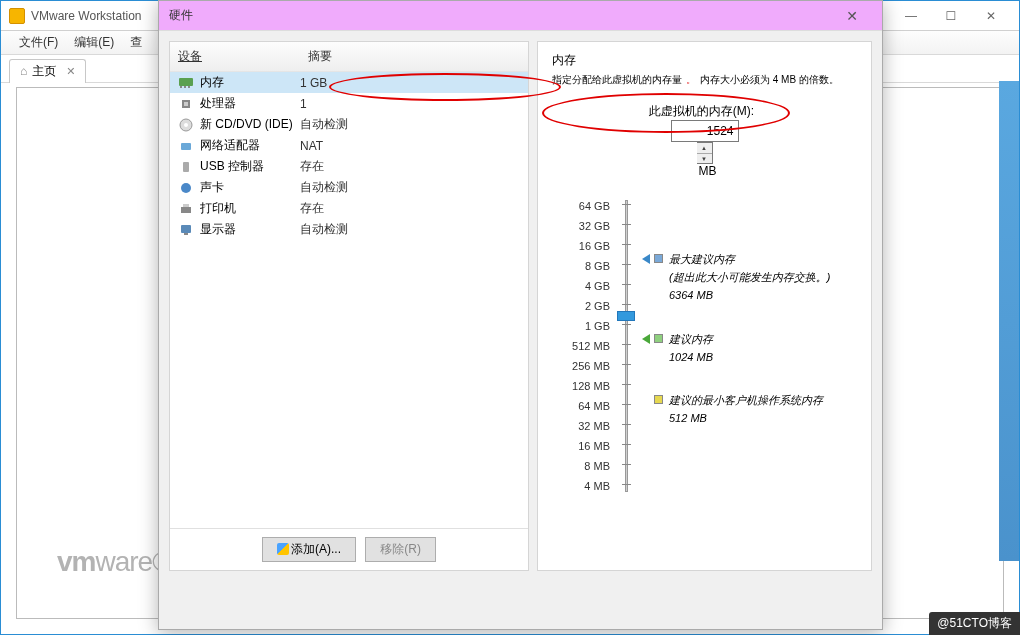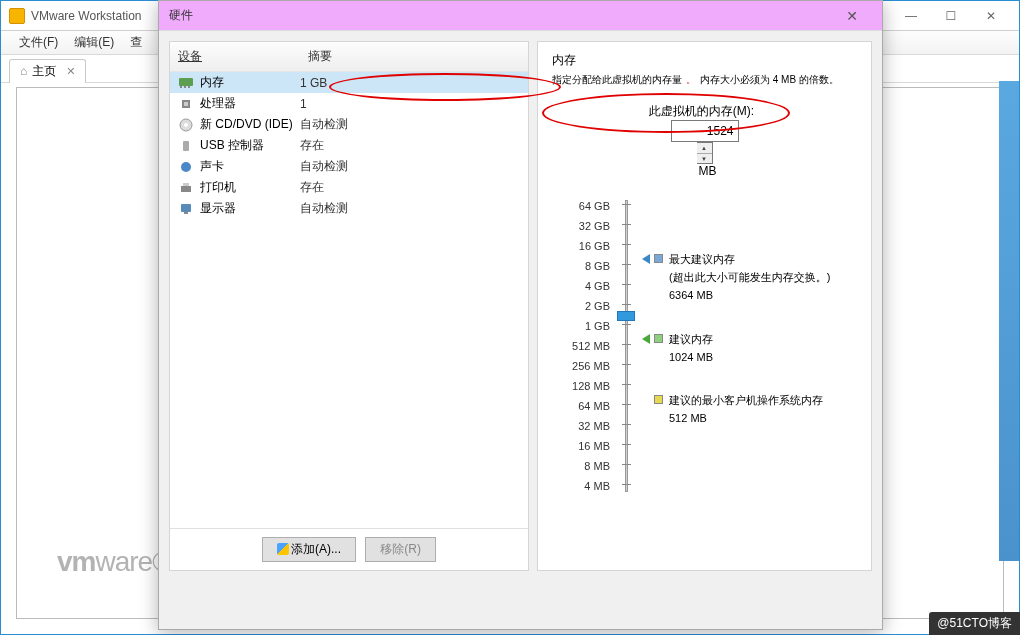--- a/index.html
+++ b/index.html
@@ -70,21 +70,21 @@
     .slider-labels div { height: 20px; }
     .slider-track { width: 20px; position: relative; margin: 0 6px; }
     .slider-rail { position: absolute; left: 9px; top: 4px; width: 3px; height: 292px; background: #d0d0d0; border: 1px solid #999; }
     .slider-tick { position: absolute; left: 6px; width: 9px; height: 1px; background: #888; }
     .slider-thumb { position: absolute; left: 1px; width: 18px; height: 10px; background: #3399dd; border: 1px solid #2277bb; }
 
     .markers { position: relative; flex: 1; font-size: 11px; }
     .marker { position: absolute; left: 0; display: flex; align-items: flex-start; }
     .marker .tri { width: 0; height: 0; border-top: 5px solid transparent; border-bottom: 5px solid transparent; margin-top: 2px; margin-right: 4px; }
     .marker .sq { width: 9px; height: 9px; margin: 2px 6px 0 0; border: 1px solid #888; }
-    .marker-text { line-height: 1.45; }
+    .marker-text { line-height: 1.45; font-style: italic; }
     .marker-text .sub { margin-top: 2px; }
 
     .dlg-footer { position: absolute; bottom: 10px; right: 14px; }
 
     .watermark { position: absolute; right: 0; bottom: 0; background: #333; color: #fff; font-size: 12px; padding: 3px 8px; border-radius: 3px 0 0 0; }
   </style>
 </head>
 <body>
 
 <div class="main-window">
@@ -160,20 +160,31 @@
               <div class="col1">
                 <span class="hw-icon">
                   <svg width="14" height="14">
                     <circle cx="7" cy="7" r="6" fill="#ddd" stroke="#999"></circle>
                     <circle cx="7" cy="7" r="2" fill="#fff"></circle>
                   </svg>
                 </span>
                 <span>新 CD/DVD (IDE)</span>
               </div>
               <div class="col2">自动检测</div>
+            </div>
+            <div class="hw-row">
+              <div class="col1">
+                <span class="hw-icon">
+                  <svg width="14" height="14">
+                    <rect x="2" y="4" width="10" height="7" fill="#6aa8d8" rx="1"></rect>
+                  </svg>
+                </span>
+                <span>网络适配器</span>
+              </div>
+              <div class="col2">NAT</div>
             </div>
             <div class="hw-row">
               <div class="col1">
                 <span class="hw-icon">
                   <svg width="14" height="14">
                     <rect x="4" y="2" width="6" height="10" fill="#aaa" rx="1"></rect>
                   </svg>
                 </span>
                 <span>USB 控制器</span>
               </div>

